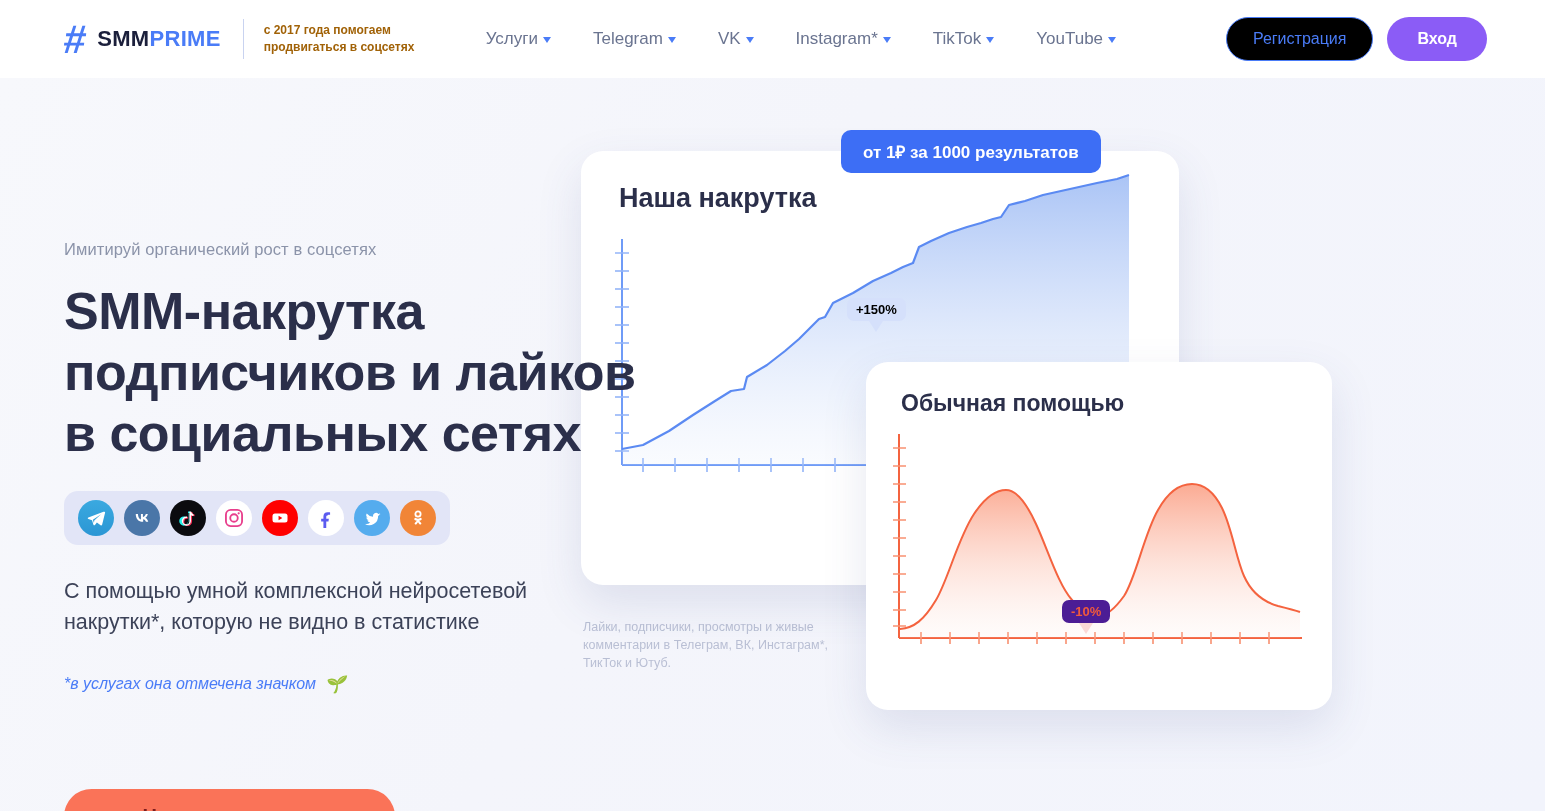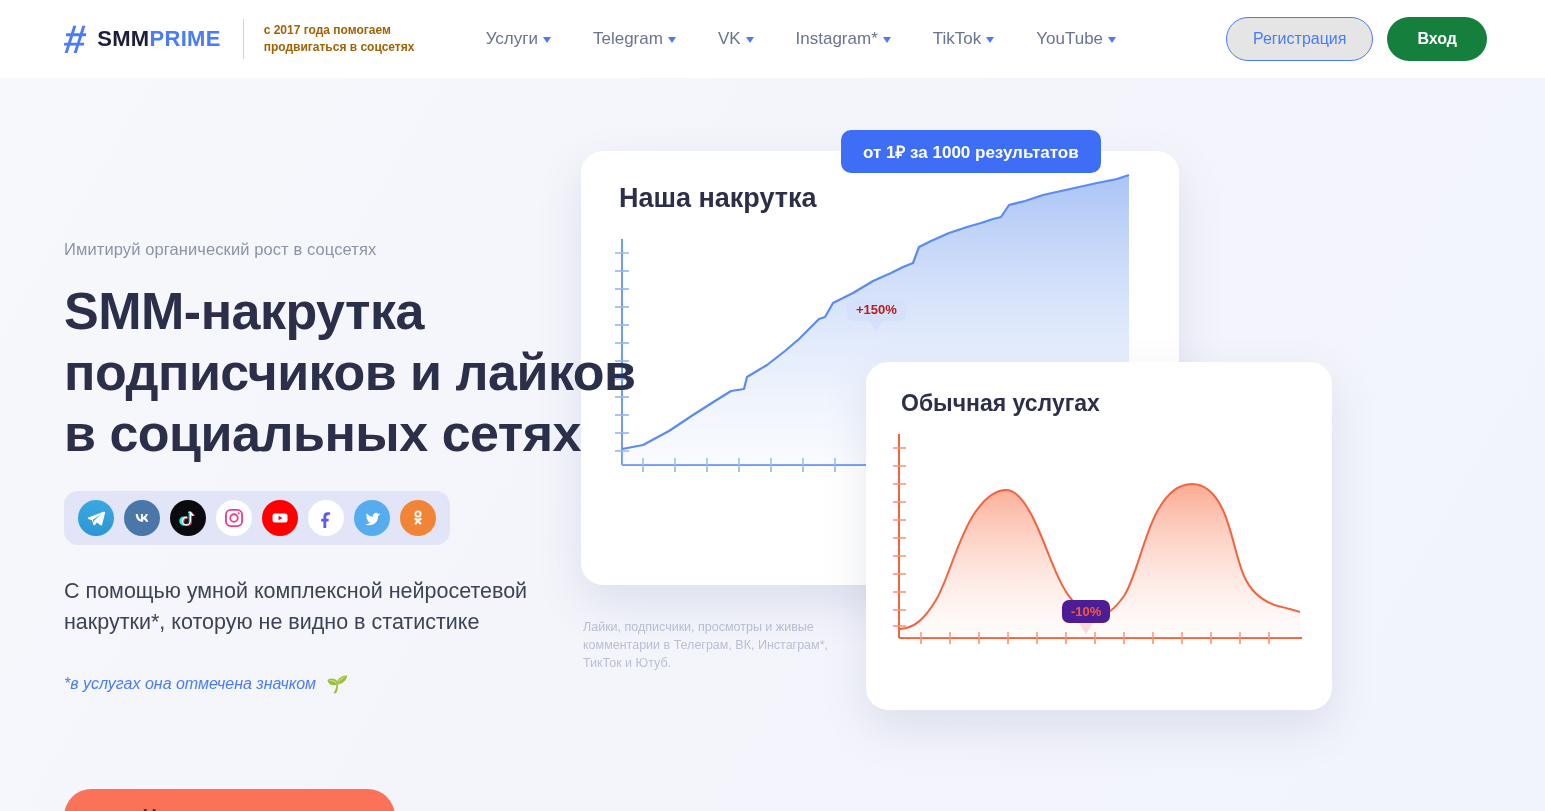--- a/index.html
+++ b/index.html
@@ -61,29 +61,29 @@
     margin-top: 2px;
   }
 
   .auth {
     position: absolute; right: 58px; top: 17px;
     display: flex; align-items: center; gap: 14px;
   }
   .btn-register {
     height: 44px; padding: 12px 26px;
     border: 1.5px solid #4a7cf7; border-radius: 22px;
-    background: #e5e5e5; color: #4a7cf7;
+    background: #000000; color: #4a7cf7;
     font-size: 16px; font-family: inherit;
     display: flex; align-items: center; justify-content: center;
     cursor: pointer;
   }
   .btn-login {
     height: 44px; padding: 0 30px;
     border: none; border-radius: 22px;
-    background: #15803d; color: #fff;
+    background: #8b5cf6; color: #fff;
     font-size: 16px; font-weight: 600; font-family: inherit;
     display: flex; align-items: center; justify-content: center;
     cursor: pointer;
   }
 
   
   .hero-bg {
     position: absolute; top: 78px; left: 0;
     width: 1545px; height: 733px;
     background: linear-gradient(120deg,#f7f8fc 0%, #f4f5fb 45%, #f2f4fc 100%);
@@ -197,21 +197,21 @@
   }
   .tip::after {
     content: ""; position: absolute;
     left: 50%; transform: translateX(-50%);
     top: 100%;
     border-left: 7px solid transparent;
     border-right: 7px solid transparent;
   }
   .tip-blue {
     left: 847px; top: 298px;
-    background: #d5e0fb; color: #b91c1c;
+    background: #d5e0fb; color: #000000;
   }
   .tip-blue::after { border-top: 11px solid #d5e0fb; }
   .tip-orange {
     left: 1062px; top: 600px;
     background: #4c1d95; color: #f15a3c;
   }
   .tip-orange::after { border-top: 11px solid #fbd9d6; }
 </style>
 </head>
 <body>
@@ -376,21 +376,21 @@
     </g>
 
     <path d="M41,298 L62,294 L88,280 L112,264 L134,250 L150,240 L163,238 L166,226 L186,214 L204,200 L218,188 L230,176 L238,168 L244,166 L252,152 L272,142 L292,130 L310,122 L322,116 L332,112 L338,96 L350,90 L368,82 L386,76 L400,72 L412,68 L420,66 L428,54 L444,50 L462,44 L480,40 L498,36 L516,32 L536,28 L548,24 L548,314 L41,314 Z" fill="url(#gblue)"></path>
     <path d="M41,298 L62,294 L88,280 L112,264 L134,250 L150,240 L163,238 L166,226 L186,214 L204,200 L218,188 L230,176 L238,168 L244,166 L252,152 L272,142 L292,130 L310,122 L322,116 L332,112 L338,96 L350,90 L368,82 L386,76 L400,72 L412,68 L420,66 L428,54 L444,50 L462,44 L480,40 L498,36 L516,32 L536,28 L548,24" fill="none" stroke="#5b8af2" stroke-width="2.2" stroke-linejoin="round"></path>
   </svg>
 </div>
 
 <div class="tip tip-blue">+150%</div>
 
 <div class="card card-orange">
-  <div class="card-title">Обычная услугах</div>
+  <div class="card-title">Обычная помощью</div>
   <svg class="chart-svg" width="466" height="348" viewBox="0 0 466 348">
     <defs>
       <linearGradient id="gorange" x1="0" y1="0" x2="0" y2="1">
         <stop offset="0%" stop-color="#fba68d" stop-opacity="0.95"></stop>
         <stop offset="100%" stop-color="#fde6df" stop-opacity="0.12"></stop>
       </linearGradient>
     </defs>
     <line x1="33" y1="72" x2="33" y2="276" stroke="#f4633f" stroke-width="2"></line>
     <line x1="33" y1="276" x2="436" y2="276" stroke="#f4633f" stroke-width="2"></line>
     <g stroke="#f89070" stroke-width="1.6">

